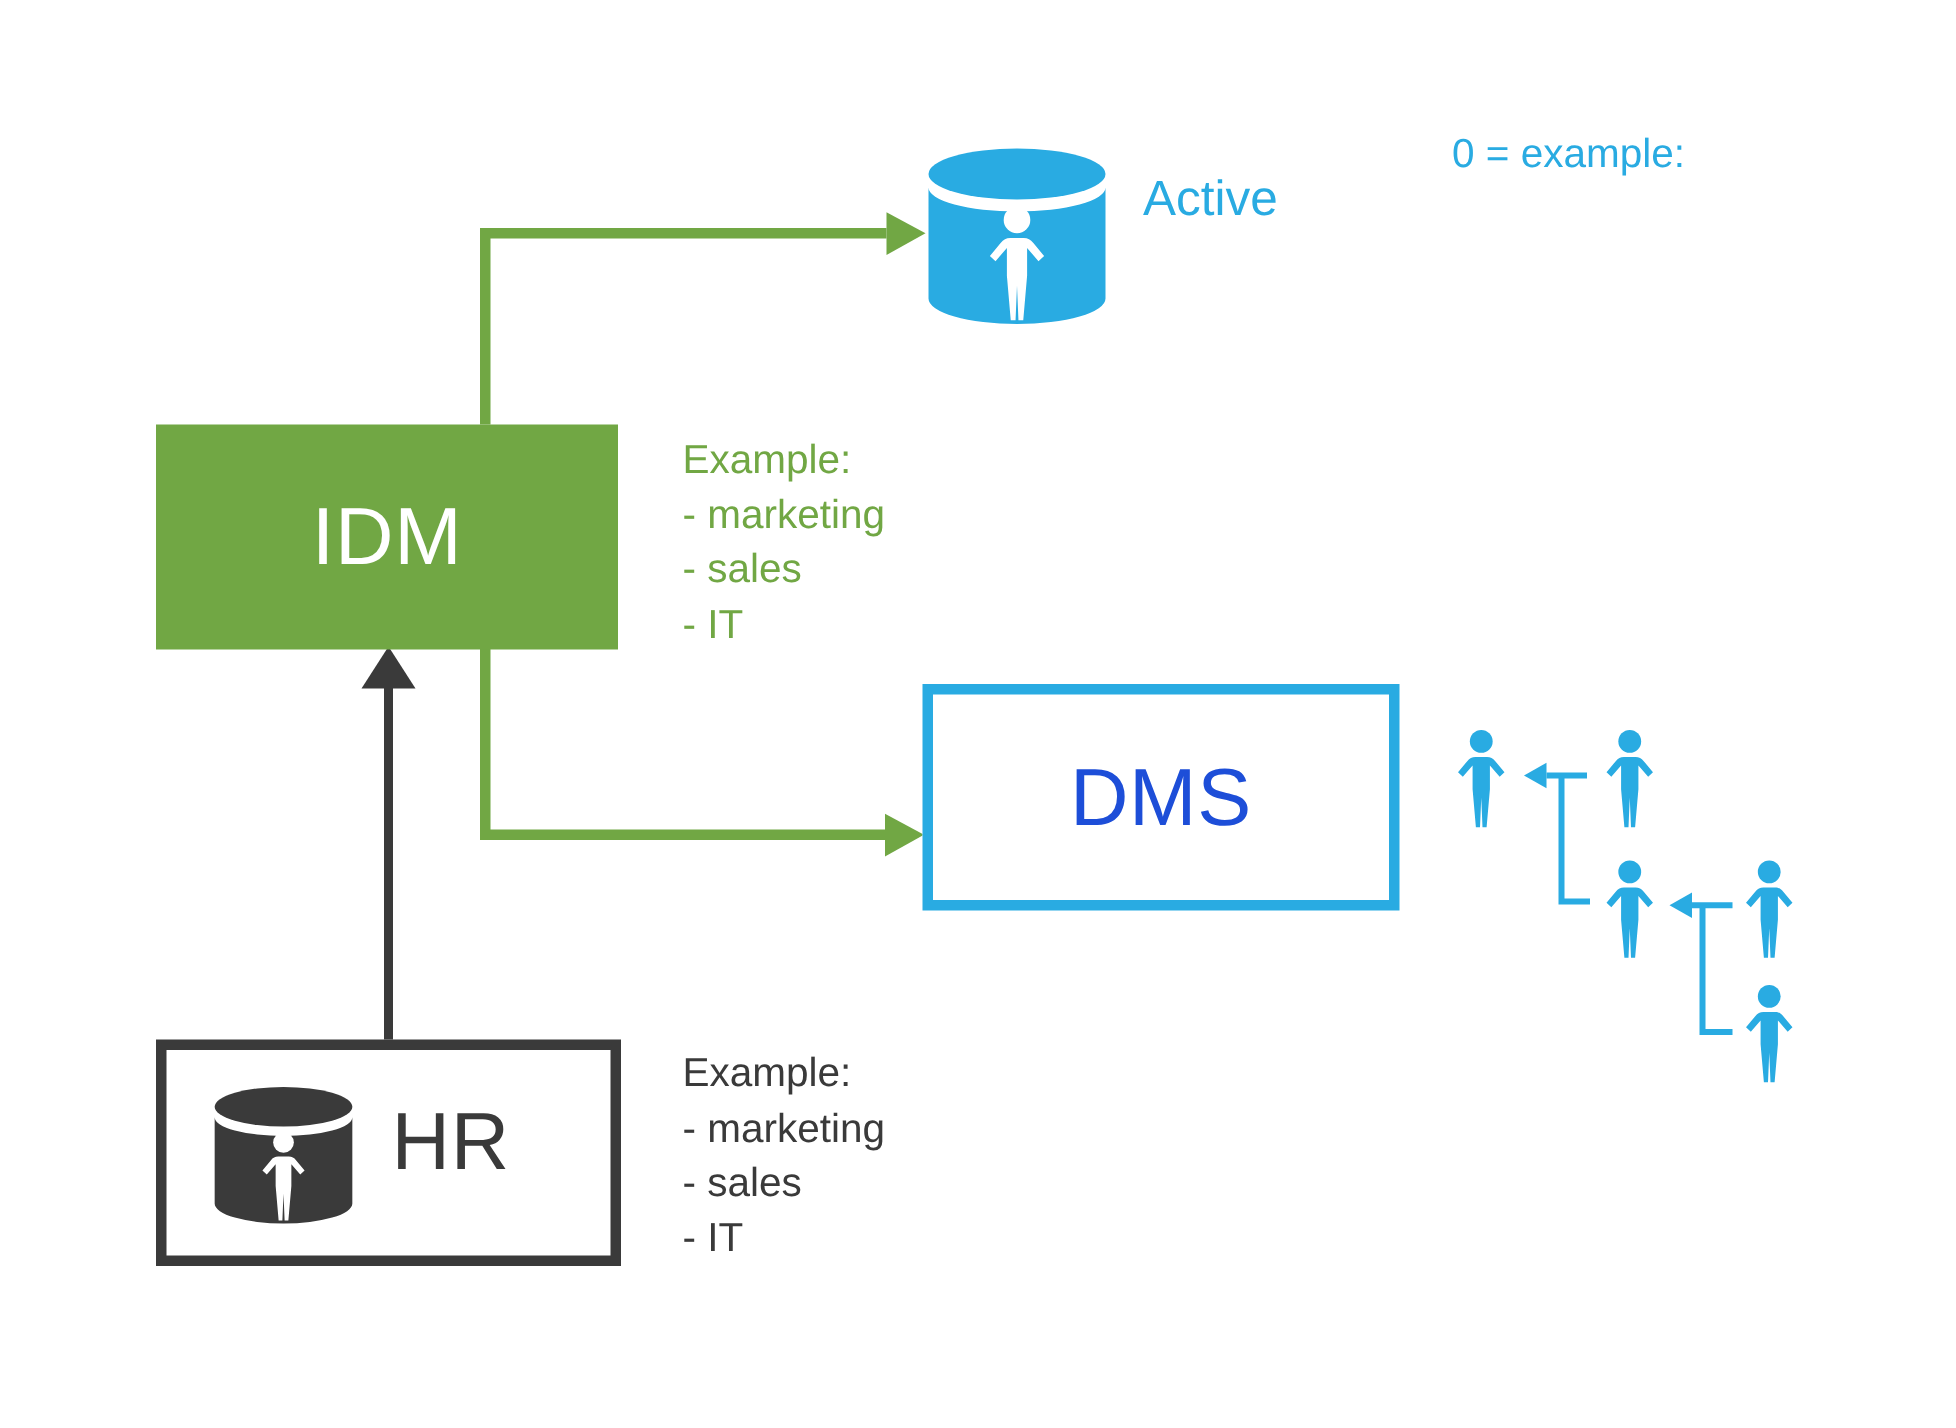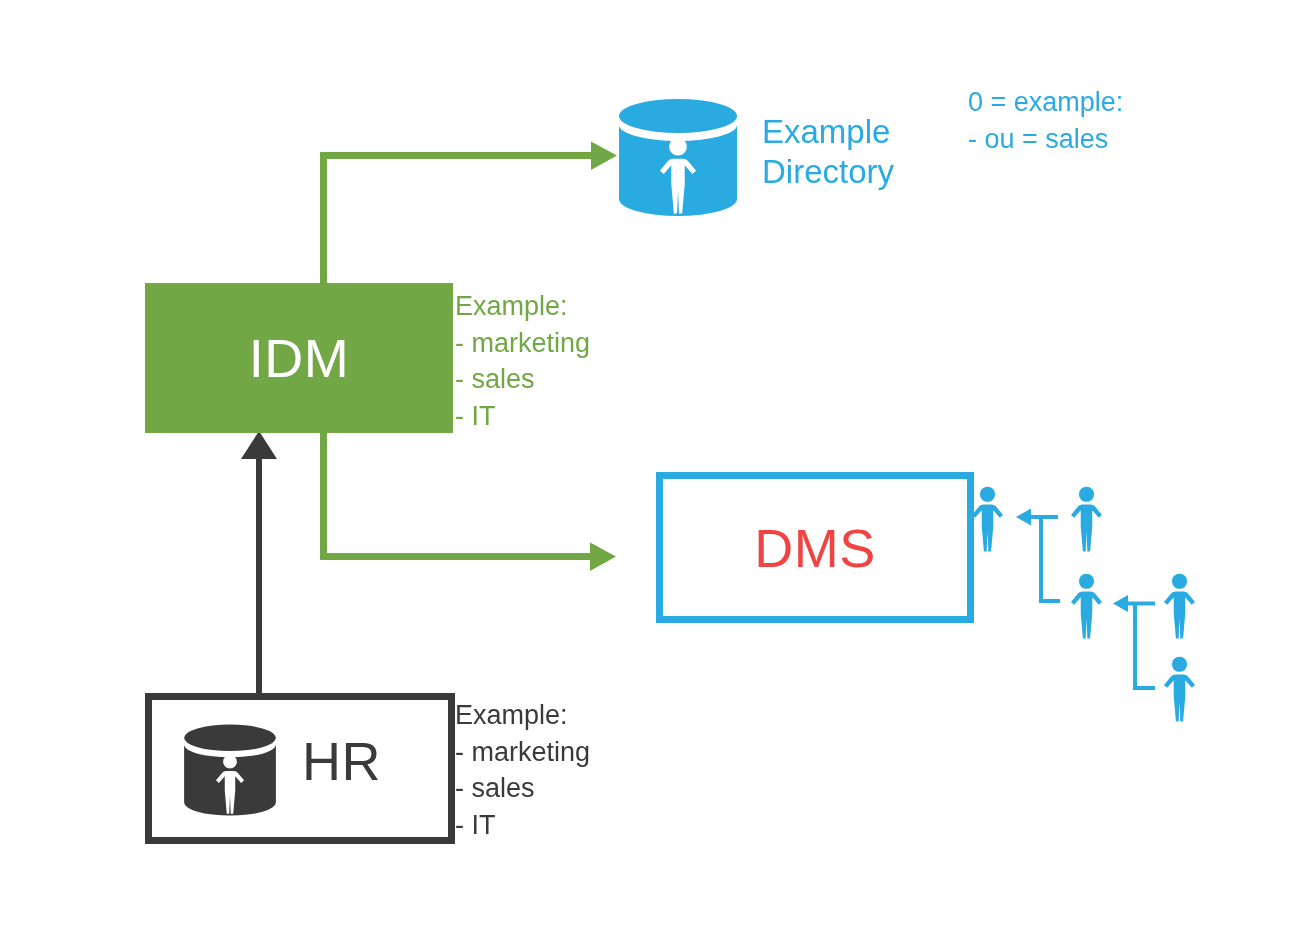--- a/index.html
+++ b/index.html
@@ -10,27 +10,26 @@
     font-family:"Liberation Sans", sans-serif;
     overflow:hidden;
   }
   .layer { position:absolute; left:0; top:0; width:1304px; height:952px; }
 
   
   .node {
     position:absolute;
     display:flex; align-items:center; justify-content:center;
     box-sizing:border-box;
-    margin-left:41px;
   }
   .node-label { font-size:54px; line-height:1; letter-spacing:0.5px; }
 
   #idm-box   { left:104px; top:283px; width:308px; height:150px; background:#71A744; color:#ffffff; }
-  #dms-box   { left:615px; top:472px; width:318px; height:151px; background:#ffffff;
-               border:7px solid #29ABE2; color:#ef4444; }
+  #dms-box   { left:615px; top:456px; width:318px; height:151px; background:#ffffff;
+               border:7px solid #29ABE2; color:#1d4ed8; }
   #hr-box    { left:104px; top:693px; width:310px; height:151px; background:#ffffff;
                border:7px solid #3A3A3A; color:#3A3A3A;padding-left:23px; }
 
   #hr-cyl    { position:absolute; left:29px; top:23px; width:98px; height:95px; color:#3A3A3A; }
   #hr-label  { position:absolute; left:150px; top:34px; font-size:54px; line-height:1; color:#3A3A3A; }
 
   
   #ad-cyl    { position:absolute; left:615px; top:97px; width:126px; height:122px; color:#29ABE2; }
   #ad-label  { position:absolute; left:762px; top:112px; color:#29ABE2;
                font-size:33px; line-height:40px; }
@@ -94,27 +93,25 @@
   </svg>
 
   <div class="node" id="idm-box">
     <span class="node-label">IDM</span>
   </div>
 
   <svg id="ad-cyl" viewBox="0 0 126 122">
     <use href="#sym-db"></use>
   </svg>
   <div id="ad-label">
-    <div>Example</div>
-    <div>Directory</div>
+    <div>Active</div>
   </div>
 
   <div class="note" id="ad-note">
     <div>0 = example:</div>
-    <div>- ou = sales</div>
   </div>
 
   <div class="note" id="idm-note">
     <div>Example:</div>
     <div>- marketing</div>
     <div>- sales</div>
     <div>- IT</div>
   </div>
 
   <div class="node" id="dms-box">

